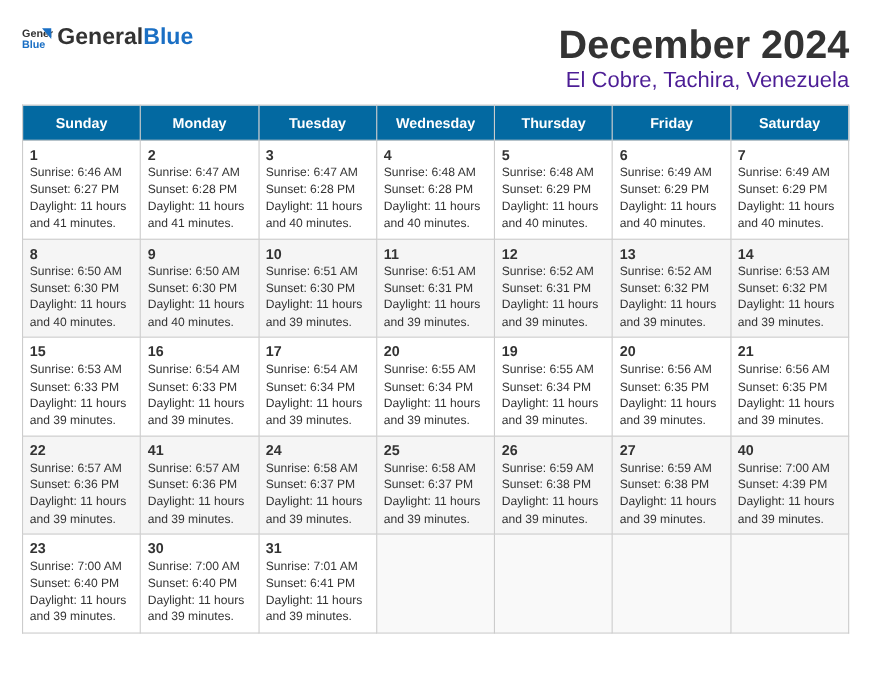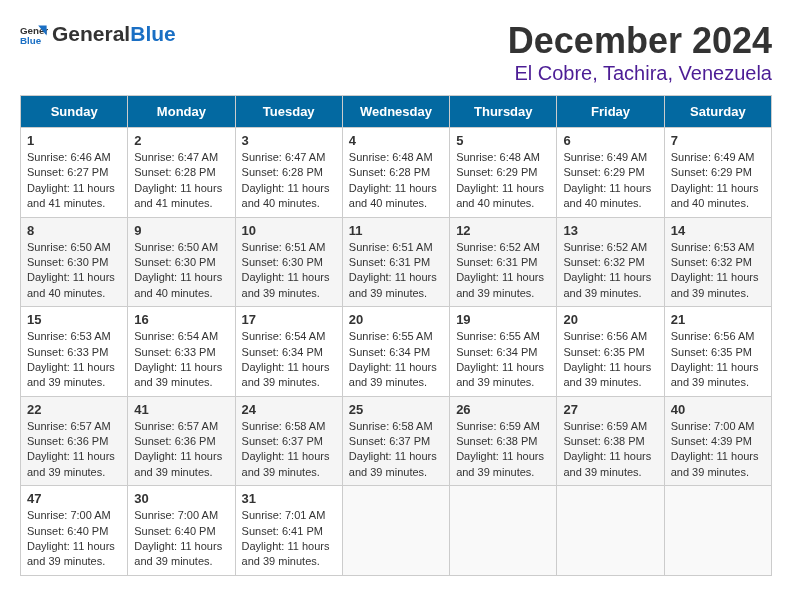--- a/index.html
+++ b/index.html
@@ -340,21 +340,21 @@
         <span class="day-number">40</span>
         <div class="day-info">
           <span>Sunrise: 7:00 AM</span><br>
           <span>Sunset: 4:39 PM</span><br>
           <span>Daylight: 11 hours and 39 minutes.</span>
         </div>
       </td>
       </tr>
       <tr>
         <td>
-        <span class="day-number">47</span>
+        <span class="day-number">23</span>
         <div class="day-info">
           <span>Sunrise: 7:00 AM</span><br>
           <span>Sunset: 6:40 PM</span><br>
           <span>Daylight: 11 hours and 39 minutes.</span>
         </div>
       </td>
         <td>
         <span class="day-number">30</span>
         <div class="day-info">
           <span>Sunrise: 7:00 AM</span><br>

